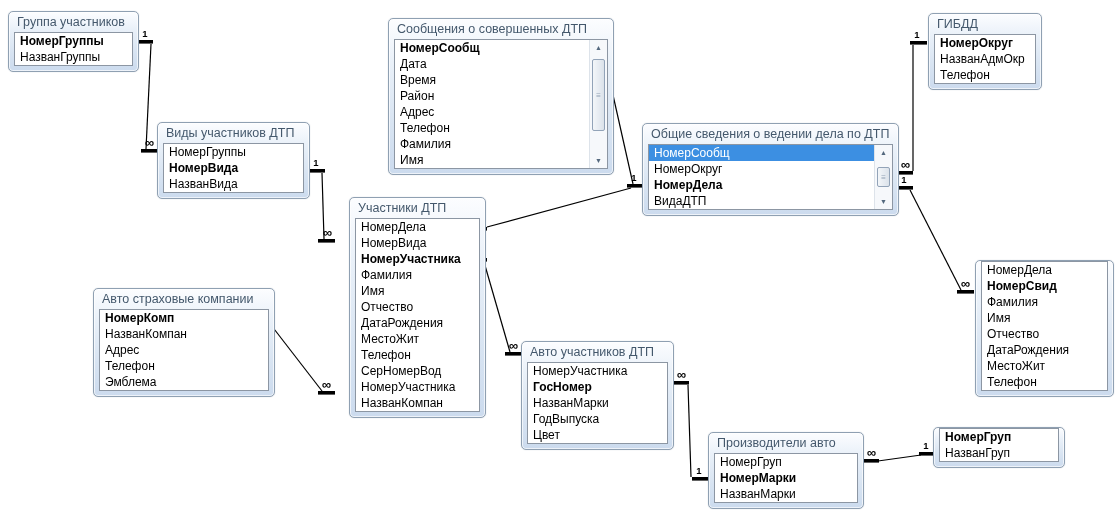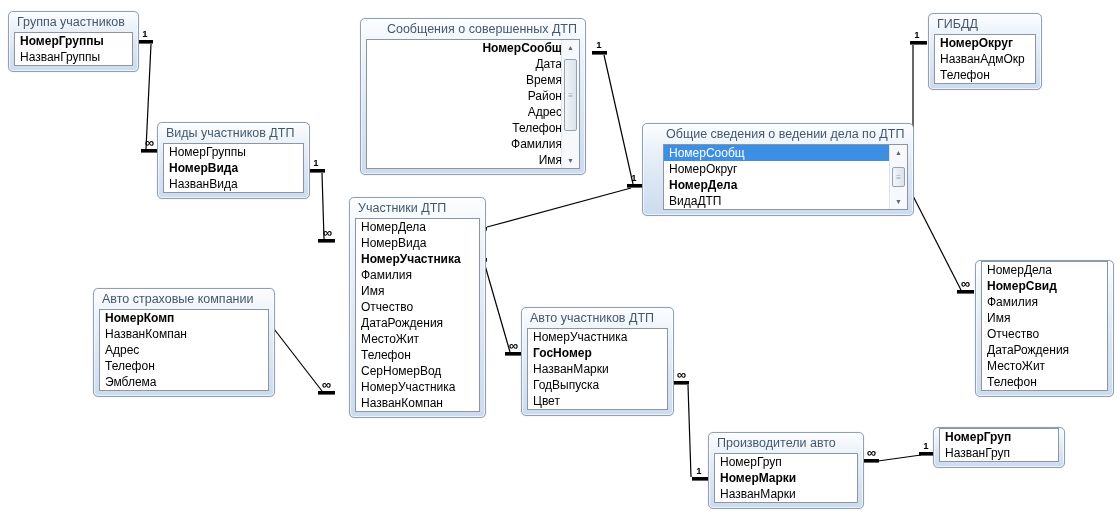--- a/index.html
+++ b/index.html
@@ -138,21 +138,21 @@
         </div>
       </div>
       <div class="entity" style="left: 157px; top: 122px; width: 151px;">
         <div class="entity-title">Виды участников ДТП</div>
         <div class="field-list">
           <div class="field">НомерГруппы</div>
           <div class="field pk">НомерВида</div>
           <div class="field">НазванВида</div>
         </div>
       </div>
-      <div class="entity" style="left: 360px; top: 18px; width: 224px; text-align: right;">
+      <div class="entity" style="left: 388px; top: 18px; width: 224px;">
         <div class="entity-title">Сообщения о совершенных ДТП</div>
         <div class="field-list has-scrollbar">
           <div class="field pk">НомерСообщ</div>
           <div class="field">Дата</div>
           <div class="field">Время</div>
           <div class="field">Район</div>
           <div class="field">Адрес</div>
           <div class="field">Телефон</div>
           <div class="field">Фамилия</div>
           <div class="field">Имя</div>
@@ -168,21 +168,21 @@
         </div>
       </div>
       <div class="entity" style="left: 928px; top: 13px; width: 112px;">
         <div class="entity-title">ГИБДД</div>
         <div class="field-list">
           <div class="field pk">НомерОкруг</div>
           <div class="field">НазванАдмОкр</div>
           <div class="field">Телефон</div>
         </div>
       </div>
-      <div class="entity" style="left: 642px; top: 123px; width: 255px; padding-left: 15px;">
+      <div class="entity" style="left: 642px; top: 123px; width: 255px;">
         <div class="entity-title">Общие сведения о ведении дела по ДТП</div>
         <div class="field-list has-scrollbar">
           <div class="field selected">НомерСообщ</div>
           <div class="field">НомерОкруг</div>
           <div class="field pk">НомерДела</div>
           <div class="field">ВидаДТП</div>
           <div class="scrollbar">
             <div class="scroll-btn">▲</div>
             <div class="scroll-track">
               <div class="scroll-thumb" style="top: 20%; height: 55%;">
@@ -213,21 +213,21 @@
       <div class="entity" style="left: 93px; top: 288px; width: 180px;">
         <div class="entity-title">Авто страховые компании</div>
         <div class="field-list">
           <div class="field pk">НомерКомп</div>
           <div class="field">НазванКомпан</div>
           <div class="field">Адрес</div>
           <div class="field">Телефон</div>
           <div class="field">Эмблема</div>
         </div>
       </div>
-      <div class="entity" style="left: 521px; top: 307px; width: 151px;">
+      <div class="entity" style="left: 521px; top: 341px; width: 151px;">
         <div class="entity-title">Авто участников ДТП</div>
         <div class="field-list">
           <div class="field">НомерУчастника</div>
           <div class="field pk">ГосНомер</div>
           <div class="field">НазванМарки</div>
           <div class="field">ГодВыпуска</div>
           <div class="field">Цвет</div>
         </div>
       </div>
       <div class="entity" style="left: 975px; top: 260px; width: 137px;">

